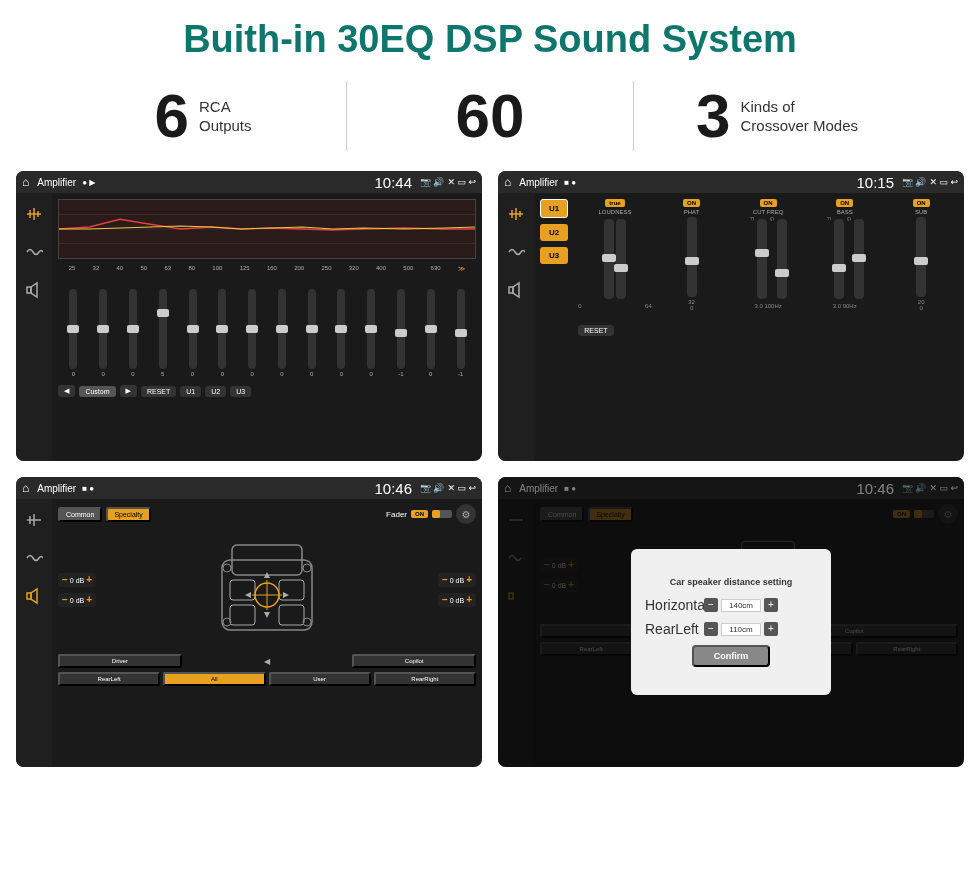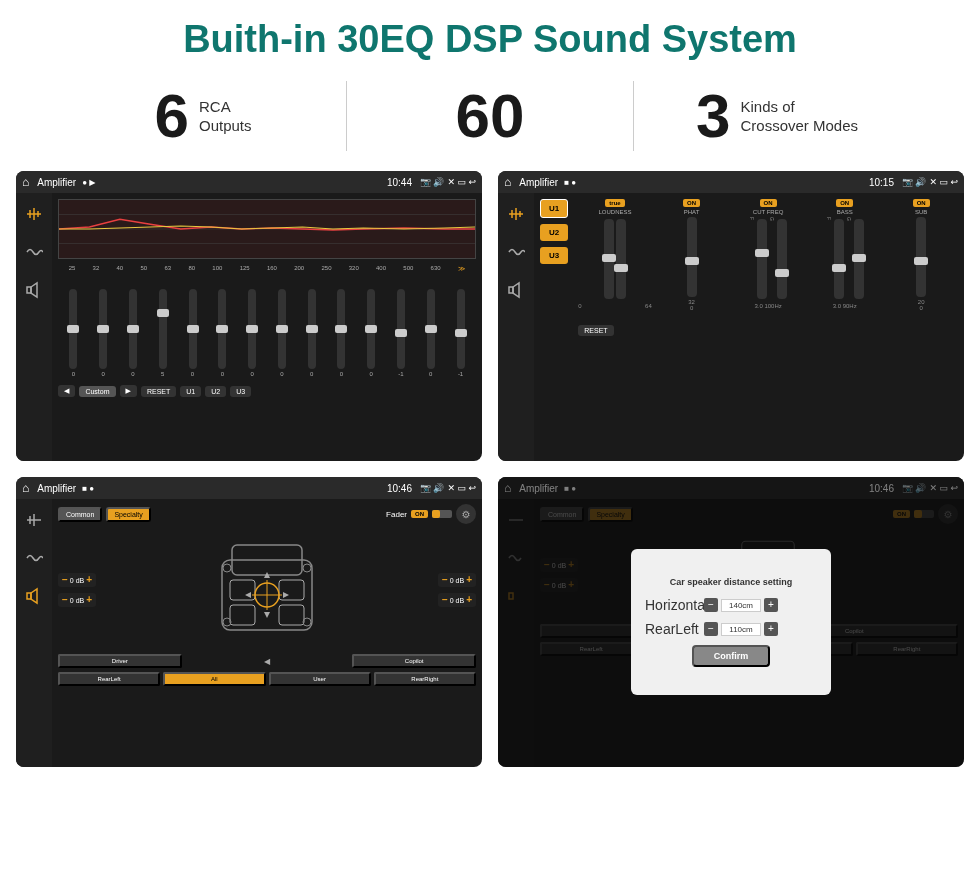--- a/index.html
+++ b/index.html
@@ -91,21 +91,21 @@
       margin-left: 4px;
     }
 
     .status-bar .dots {
       font-size: 8px;
       color: #fff;
       margin-left: 2px;
     }
 
     .status-bar .time {
-      font-size: 10px;
+      font-size: 15px;
       color: #fff;
       margin-left: auto;
     }
 
     .status-bar .icons-right {
       display: flex;
       gap: 3px;
       font-size: 9px;
       color: #fff;
       margin-left: 4px;

